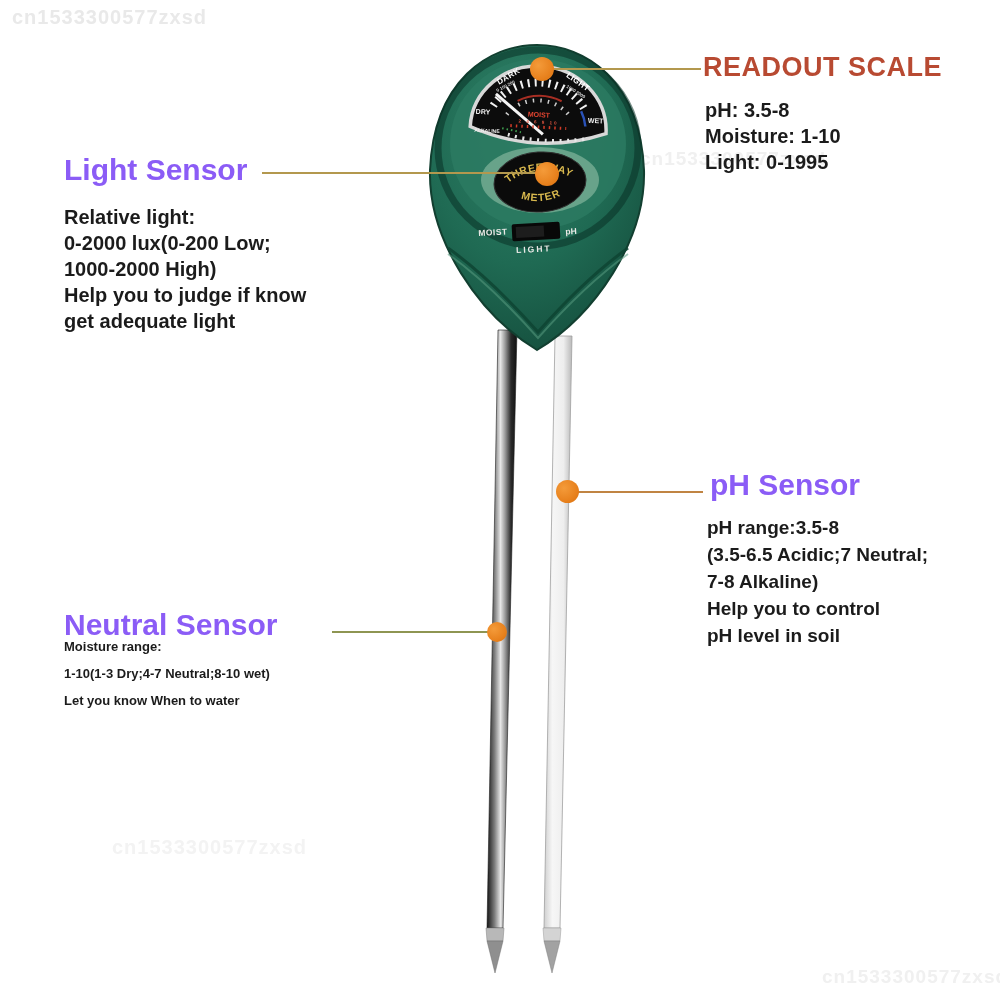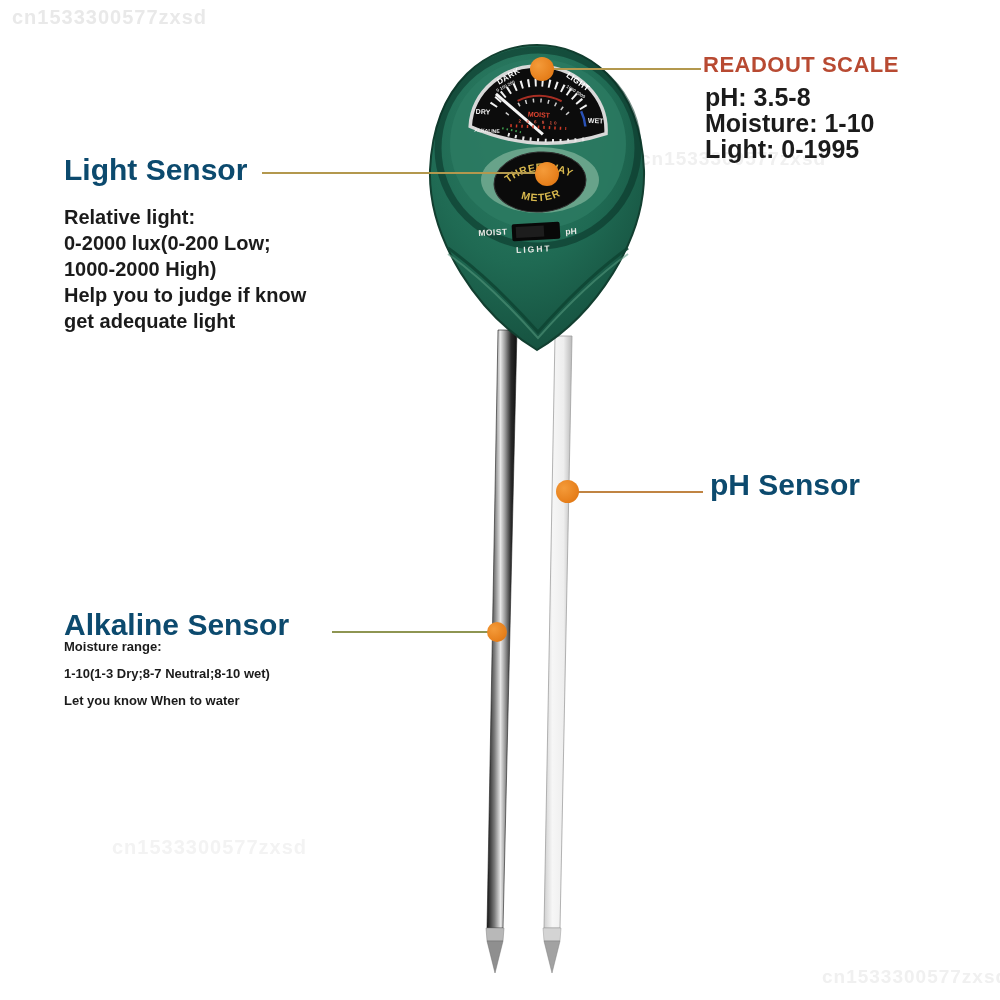--- a/index.html
+++ b/index.html
@@ -4,28 +4,28 @@
 <style>
   html,body{margin:0;padding:0;background:#fff;}
   .stage{position:relative;width:1000px;height:1000px;background:#ffffff;overflow:hidden;
          font-family:"Liberation Sans",sans-serif;}
   .wm{position:absolute;font-weight:bold;letter-spacing:1px;z-index:0;white-space:nowrap;}
   #wm-top-left{left:12px;top:6px;font-size:20px;color:#e9e9e9;}
   #wm-mid-right{left:640px;top:148px;font-size:19px;color:#f0f0f0;}
   #wm-bottom-left{left:112px;top:836px;font-size:20px;color:#f3f3f3;}
   #wm-bottom-right{left:822px;top:966px;font-size:19px;color:#f0f0f0;}
 
-  .heading{position:absolute;font-weight:bold;color:#0c4a6e;z-index:5;white-space:nowrap;}
-  #hd-readout{left:703px;top:52px;font-size:22px;color:#b84a32;letter-spacing:.5px;}
+  .heading{position:absolute;font-weight:bold;color:#8b5cf6;z-index:5;white-space:nowrap;}
+  #hd-readout{left:703px;top:52px;font-size:27px;color:#b84a32;letter-spacing:.5px;}
   #hd-light{left:64px;top:153px;font-size:30px;}
   #hd-ph{left:710px;top:468px;font-size:30px;}
   #hd-moisture{left:64px;top:608px;font-size:30px;}
 
   .details{position:absolute;color:#1b1b1b;font-weight:bold;z-index:5;white-space:nowrap;}
-  #dt-readout{left:705px;top:84px;font-size:25px;line-height:26px;}
+  #dt-readout{left:705px;top:97px;font-size:20px;line-height:26px;}
   #dt-light{left:64px;top:204px;font-size:20px;line-height:26px;}
   #dt-ph{left:707px;top:514px;font-size:19px;line-height:27px;}
   #dt-moisture{left:64px;top:633px;font-size:13px;line-height:27px;}
 
   .callout-line{position:absolute;height:2px;z-index:3;}
   #ln-readout{left:553px;top:68px;width:148px;background:#b3984e;}
   #ln-light{left:262px;top:172px;width:286px;background:#b3984e;}
   #ln-ph{left:577px;top:491px;width:126px;background:#c08443;}
   #ln-moisture{left:332px;top:631px;width:166px;background:#8e9552;}
 
@@ -153,21 +153,28 @@
   <div class="heading" id="hd-light">Light Sensor</div>
   <div class="details" id="dt-light">
     <div>Relative light:</div>
     <div>0-2000 lux(0-200 Low;</div>
     <div>1000-2000 High)</div>
     <div>Help you to judge if know</div>
     <div>get adequate light</div>
   </div>
 
   <div class="heading" id="hd-ph">pH Sensor</div>
+  <div class="details" id="dt-ph">
+    <div>pH range:3.5-8</div>
+    <div>(3.5-6.5 Acidic;7 Neutral;</div>
+    <div>7-8 Alkaline)</div>
+    <div>Help you to control</div>
+    <div>pH level in soil</div>
+  </div>
 
-  <div class="heading" id="hd-moisture">Alkaline Sensor</div>
+  <div class="heading" id="hd-moisture">Neutral Sensor</div>
   <div class="details" id="dt-moisture">
     <div>Moisture range:</div>
-    <div>1-10(1-3 Dry;8-7 Neutral;8-10 wet)</div>
+    <div>1-10(1-3 Dry;4-7 Neutral;8-10 wet)</div>
     <div>Let you know When to water</div>
   </div>
 
 </div>
 
 </body></html>

